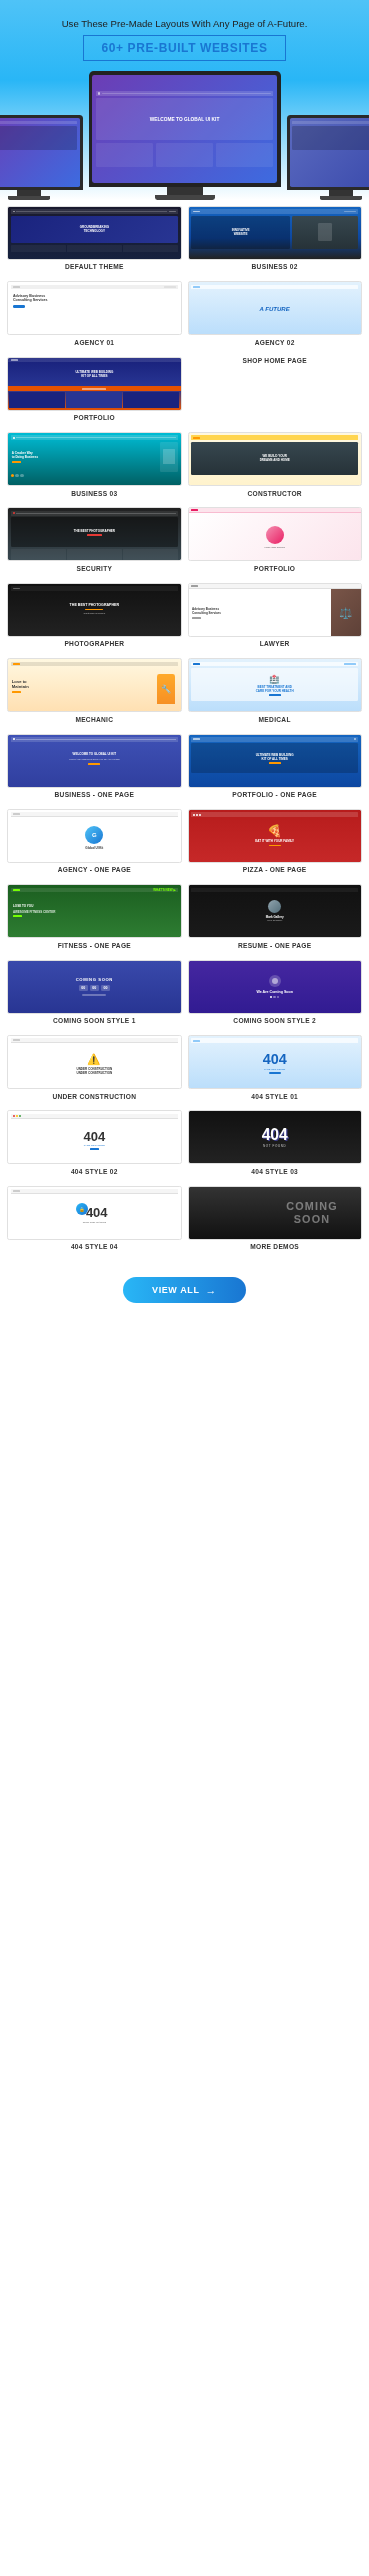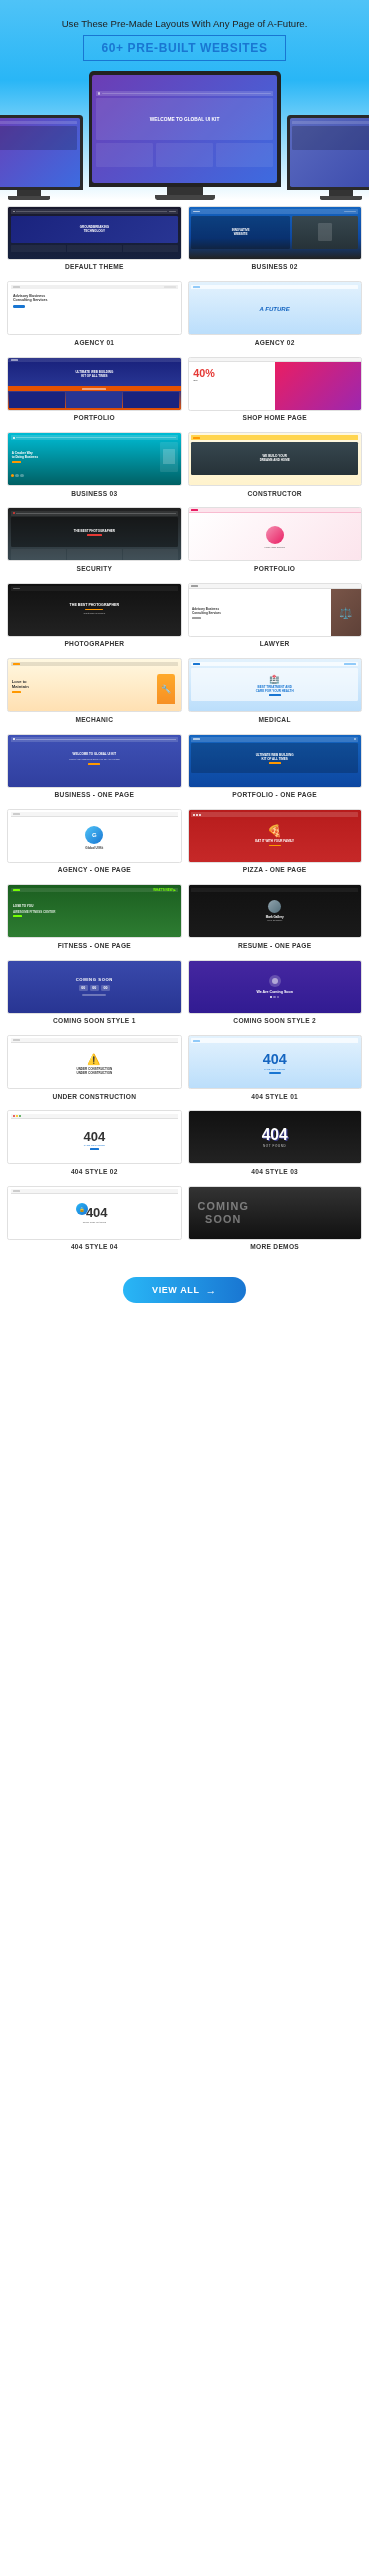--- a/index.html
+++ b/index.html
@@ -338,32 +338,20 @@
           <div style="display:flex;gap:1.2px;padding:1.2px;height:18px;">
             <div style="flex:1;background:#1a237e;border-radius:0.6px;"></div>
             <div style="flex:1;background:#283593;border-radius:0.6px;"></div>
             <div style="flex:1;background:#1a237e;border-radius:0.6px;"></div>
           </div>
         </div>
       </div>
       <span class="thumb-label">PORTFOLIO</span>
     </div>
     <div class="grid-item">
-      <div class="thumbnail" style="background:#fff;">
-        <div style="position:absolute;inset:0;">
-          <div style="height:4.8px;background:#f5f5f5;border-bottom:0.6px solid #e0e0e0;"></div>
-          <div style="position:relative;height:49px;">
-            <div style="position:absolute;right:0;top:0;bottom:0;width:50%;background:linear-gradient(135deg,#e91e63,#9c27b0);"></div>
-            <div style="position:absolute;top:6px;left:4.8px;">
-              <span style="font-size:10.8px;font-weight:900;color:#e53935;line-height:1;">40%</span>
-              <div style="font-size:2.4px;color:#333;">OFF</div>
-            </div>
-          </div>
-        </div>
-      </div>
       <span class="thumb-label">SHOP HOME PAGE</span>
     </div>
   </div>
 
   <div class="grid-row">
     <div class="grid-item">
       <div class="thumbnail t-business03">
         <div style="position:absolute;inset:0;padding:2.4px;">
           <div style="height:4.8px;background:rgba(255,255,255,0.15);border-radius:0.6px;margin-bottom:1.8px;display:flex;align-items:center;padding:0 2.4px;gap:1.2px;">
             <div style="width:1.8px;height:1.8px;border-radius:50%;background:#fff;"></div>
@@ -756,21 +744,21 @@
               <div style="color:#333;font-size:13px;font-weight:900;line-height:1;margin-left:4.8px;">404</div>
               <div style="color:#666;font-size:2.4px;margin-top:1.2px;">Oops! Page not found</div>
             </div>
           </div>
         </div>
       </div>
       <span class="thumb-label">404 STYLE 04</span>
     </div>
     <div class="grid-item">
       <div class="thumbnail t-moredemos">
-        <div style="position:absolute;inset:0;display:flex;flex-direction:column;align-items:flex-start;justify-content:center;padding:9px;">
+        <div style="position:absolute;inset:0;display:flex;flex-direction:column;align-items:flex-end;justify-content:center;padding:23px;">
           <div style="color:rgba(255,255,255,0.4);font-size:10.8px;font-weight:900;text-align:center;line-height:1.2;letter-spacing:1.2px;">COMING<br>SOON</div>
         </div>
       </div>
       <span class="thumb-label">MORE DEMOS</span>
     </div>
   </div>
 
 </div>
 
 <div class="view-all-section">

